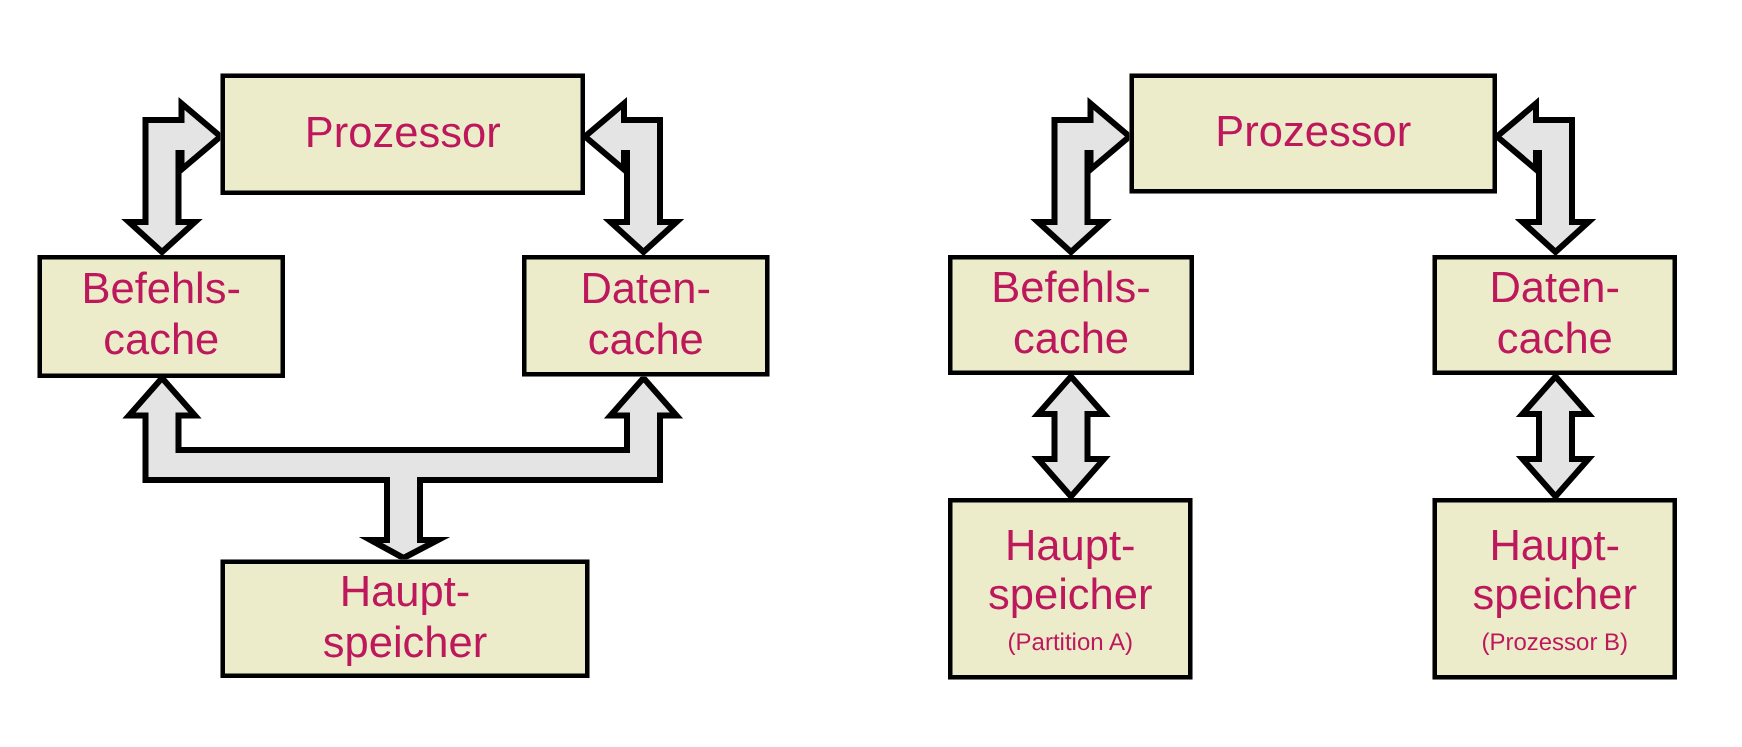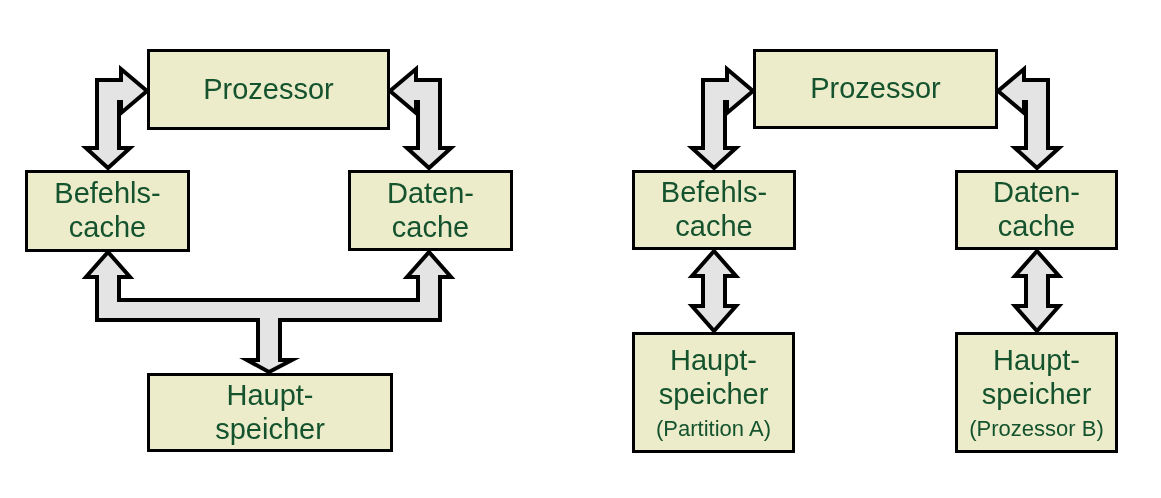--- a/index.html
+++ b/index.html
@@ -38,29 +38,29 @@
   .node {
     position: absolute;
     box-sizing: border-box;
     background: var(--box-fill);
     border: 3px solid var(--box-border);
     display: flex;
     flex-direction: column;
     align-items: center;
     justify-content: center;
     text-align: center;
-    color: #14532d;
+    color: #be185d;
   }
   .label {
     font-size: 29px;
     line-height: 1.16;
     white-space: pre-line;
   }
   .sublabel {
-    font-size: 22px;
+    font-size: 16px;
     line-height: 1.1;
     margin-top: 5px;
     white-space: nowrap;
   }
 </style>
 </head>
 <body>
 
 <div class="canvas">
 

